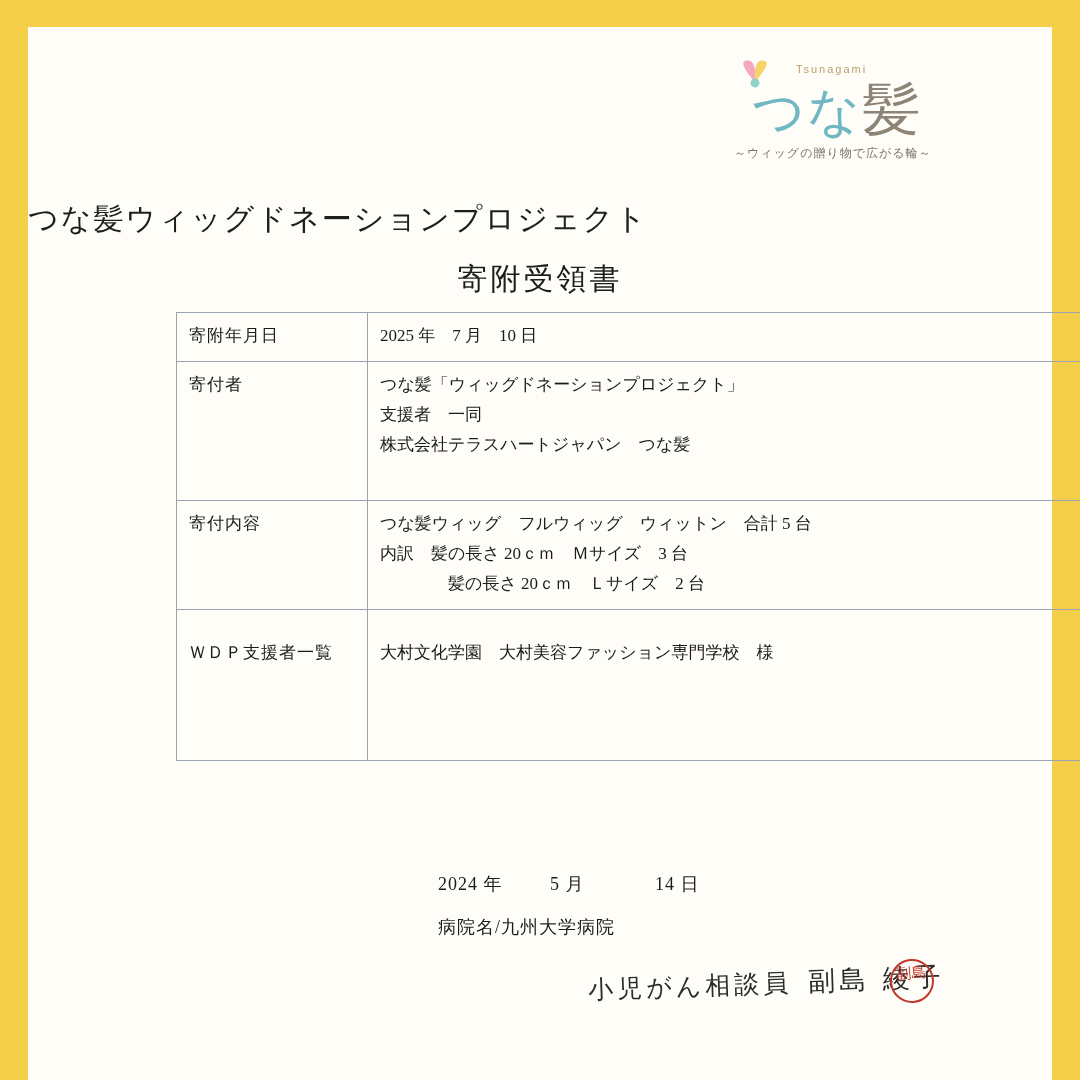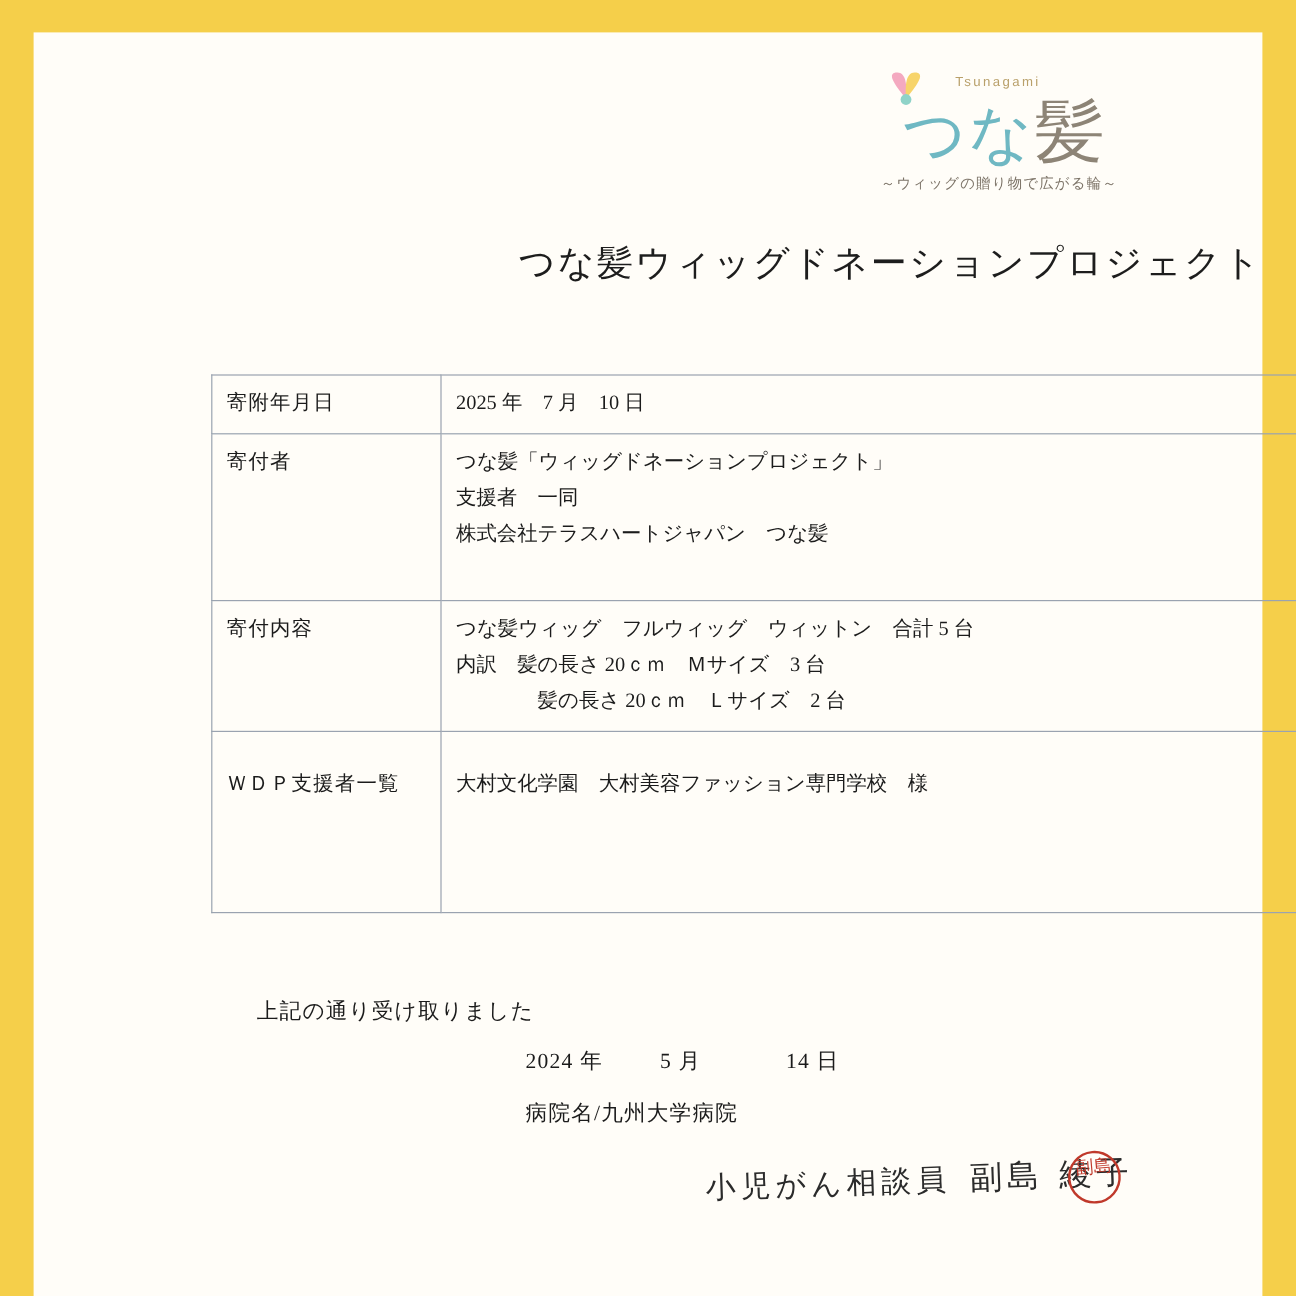--- a/index.html
+++ b/index.html
@@ -74,21 +74,21 @@
     color: #7d7468;
     letter-spacing: 1px;
   }
 
   
   .title1 {
     position: absolute;
     left: 0;
     right: 0;
     top: 172px;
-    text-align: right;
+    text-align: left;
     font-size: 30px;
     letter-spacing: 2px;
     color: #1d1d1d;
   }
   .title2 {
     position: absolute;
     left: 0;
     right: 0;
     top: 232px;
     text-align: center;
@@ -194,20 +194,21 @@
         <circle cx="30" cy="31" r="5" fill="#8fd3c8"></circle>
       </svg>
       <div class="logo-tsunagami">Tsunagami</div>
       <div class="logo-main">
         <span>つな</span><span class="kami">髪</span>
       </div>
       <div class="logo-tag">～ウィッグの贈り物で広がる輪～</div>
     </div>
 
     <div class="title1">つな髪ウィッグドネーションプロジェクト</div>
+    <div class="title2">寄附受領書</div>
 
     <table class="tbl">
       <tbody>
         <tr>
           <td class="lbl">寄附年月日</td>
           <td>
             <span class="cell-line">2025 年　7 月　10 日</span>
           </td>
         </tr>
         <tr>
@@ -229,21 +230,20 @@
         </tr>
         <tr>
           <td class="lbl" style="padding-top:28px">ＷＤＰ支援者一覧</td>
           <td style="padding-top:28px;height:112px">
             <span class="cell-line">大村文化学園　大村美容ファッション専門学校　様</span>
           </td>
         </tr>
       </tbody>
     </table>
 
-    <div class="recv">上記の通り受け取りました</div>
     <div class="date-line">
       <span class="d-y">2024 年</span><span class="d-m">5 月</span><span>14 日</span>
     </div>
     <div class="hosp">病院名/九州大学病院</div>
     <div class="sign">
       <span>小児がん相談員</span><span class="name">副島 綾子</span>
     </div>
     <div class="stamp">副島</div>
 
   </div>

